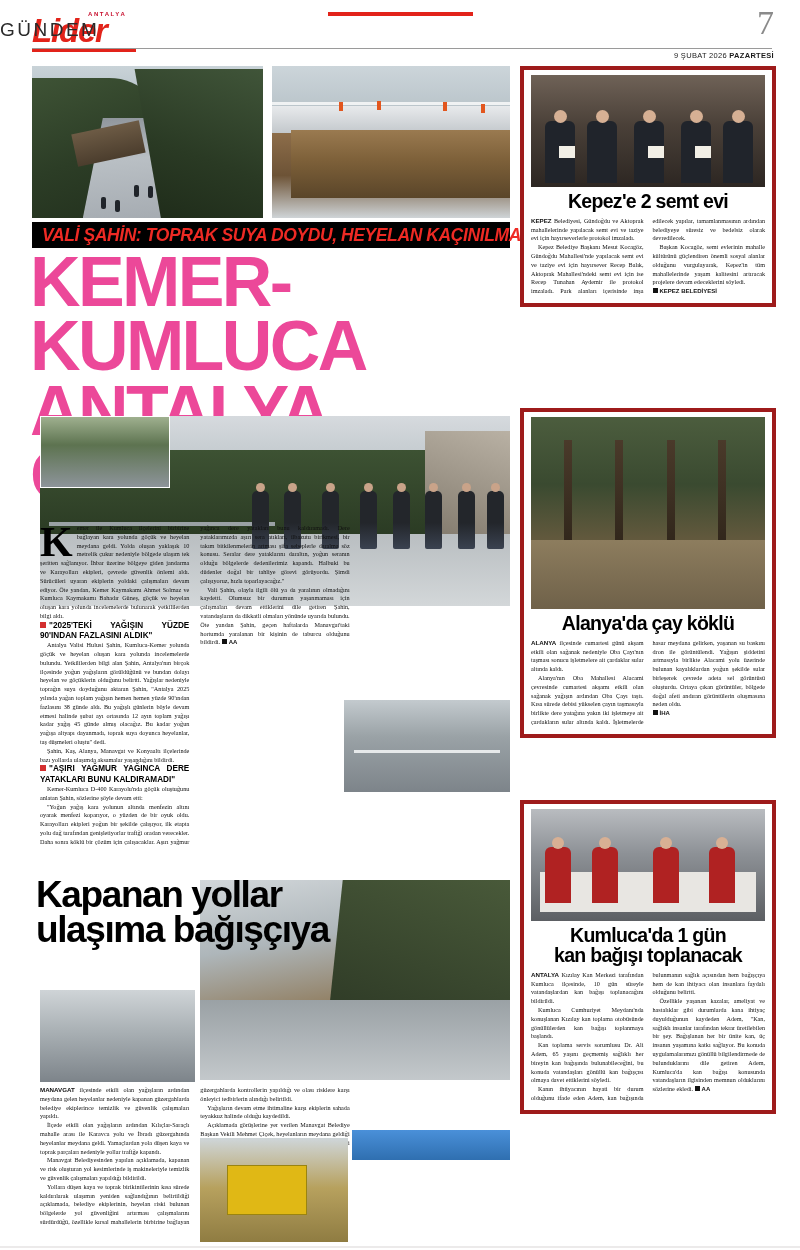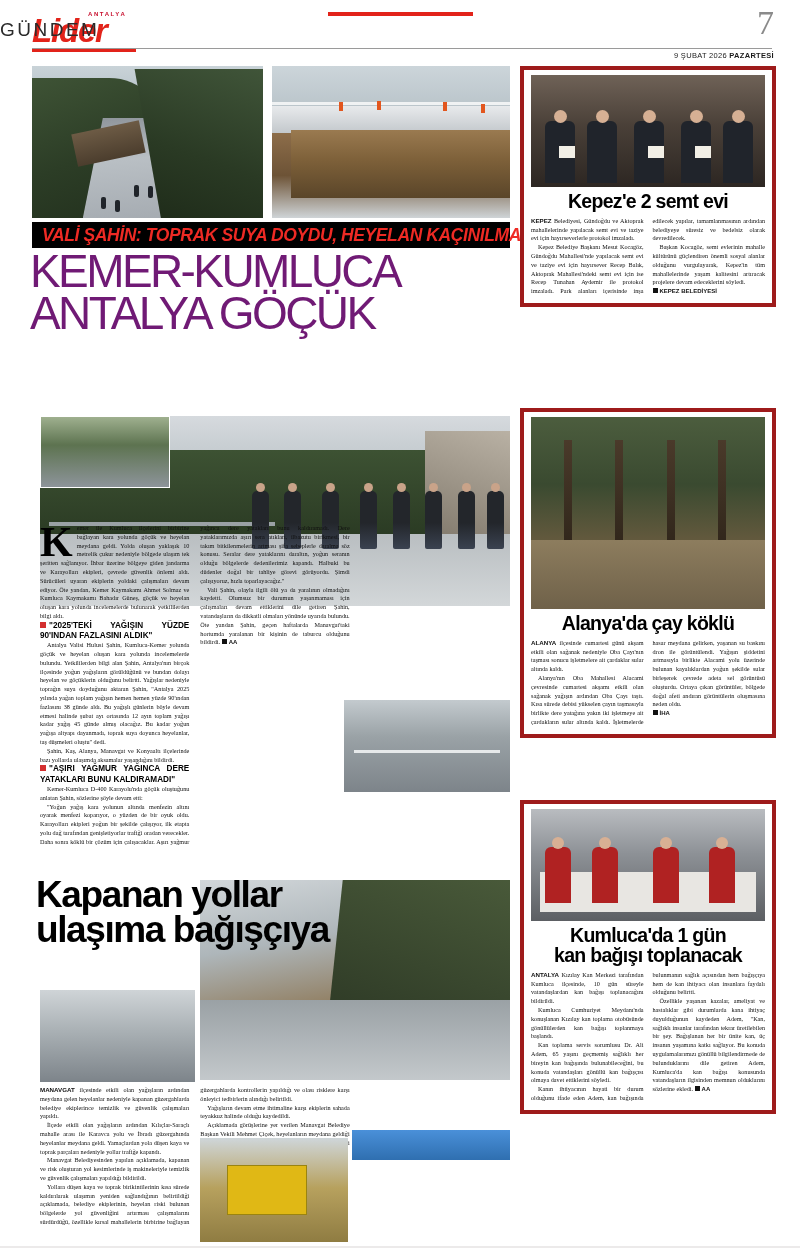--- a/index.html
+++ b/index.html
@@ -107,22 +107,22 @@
     display:block; color:#ee2a24;
     font-family:"Liberation Sans", sans-serif;
     font-weight:bold; font-style:italic;
     font-size:17.5px; letter-spacing:-0.4px;
     padding:3px 0 0 10px; white-space:nowrap;
   }
 
   .mega-head{
     position:absolute; left:30px; top:250px; width:500px;
     font-family:"Liberation Sans", sans-serif;
-    font-weight:normal; color:#701a75;
-    font-size:46px; line-height:0.92; letter-spacing:-2.6px;
+    font-weight:bold; color:#ec4899;
+    font-size:70px; line-height:0.92; letter-spacing:-2.6px;
   }
   .mega-head .l2{ display:block; }
 
   .standfirst{
     position:absolute; left:34px; top:386px; width:478px;
     font-family:"Liberation Sans", sans-serif;
     font-weight:bold; font-size:9.2px; color:#111; letter-spacing:-0.1px;
   }
 
   

